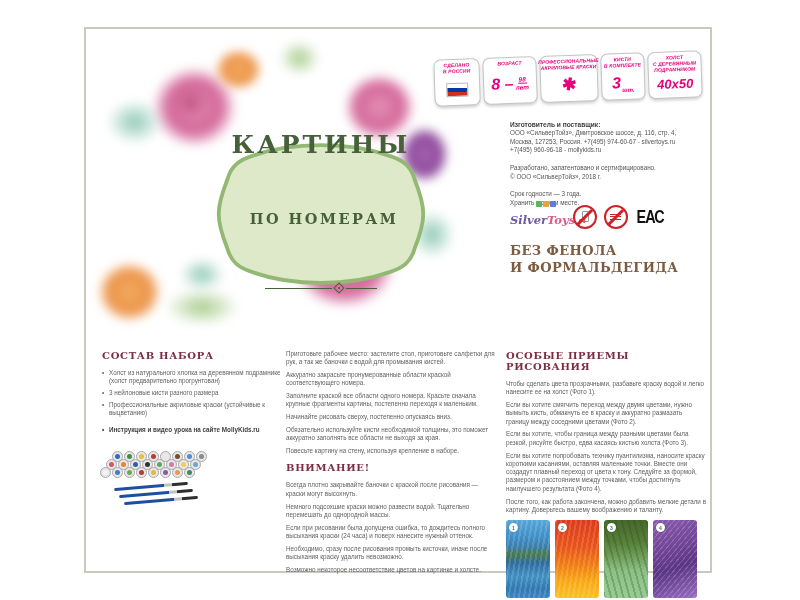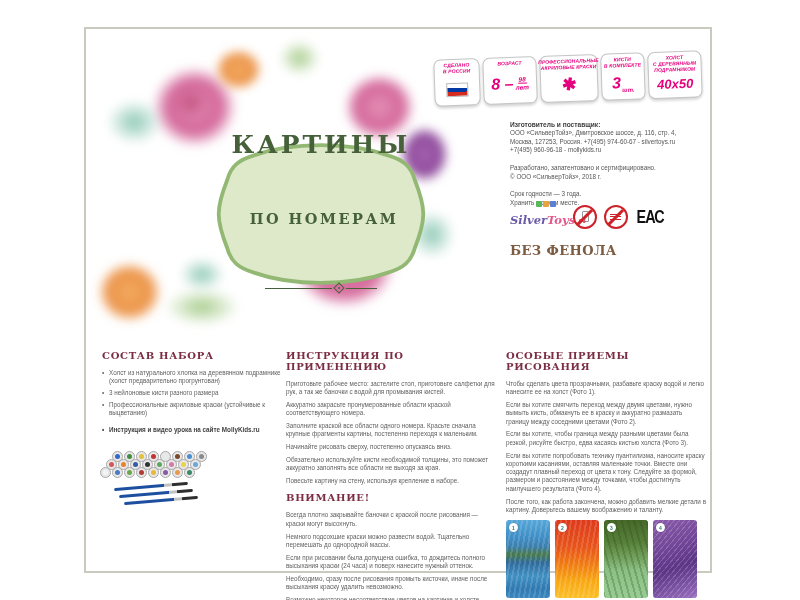--- a/index.html
+++ b/index.html
@@ -260,20 +260,21 @@
           <i></i>
           <i></i>
           <i></i>
         </span>
     </div>
     <div class="eac">ЕАС</div>
   </div>
 
   <div class="nophenol">
     <span>БЕЗ ФЕНОЛА</span><br>
+    <span>И ФОРМАЛЬДЕГИДА</span>
   </div>
 
   <div class="col col-1">
     <h3>СОСТАВ НАБОРА</h3>
     <ul class="bullets">
       <li>Холст из натурального хлопка на деревянном подрамнике (холст предварительно прогрунтован)</li>
       <li>3 нейлоновые кисти разного размера</li>
       <li>Профессиональные акриловые краски (устойчивые к выцветанию)</li>
       <li class="strong">Инструкция и видео урока на сайте MollyKids.ru</li>
     </ul>
@@ -310,21 +311,20 @@
       </div>
       <div class="brushes">
         <div class="brush"></div>
         <div class="brush b2"></div>
         <div class="brush b3"></div>
       </div>
     </div>
   </div>
 
   <div class="col col-2">
-    <h3>ИНСТРУКЦИЯ ПО ПРИМЕНЕНИЮ</h3>
     <p>Приготовьте рабочее место: застелите стол, приготовьте салфетки для рук, а так же баночки с водой для промывания кистей.</p>
     <p>Аккуратно закрасьте пронумерованные области краской соответствующего номера.</p>
     <p>Заполните краской все области одного номера. Красьте сначала крупные фрагменты картины, постепенно переходя к маленьким.</p>
     <p>Начинайте рисовать сверху, постепенно опускаясь вниз.</p>
     <p>Обязательно используйте кисти необходимой толщины, это поможет аккуратно заполнять все области не выходя за края.</p>
     <p>Повесьте картину на стену, используя крепление в наборе.</p>
     <h3 class="second">ВНИМАНИЕ!</h3>
     <p>Всегда плотно закрывайте баночки с краской после рисования — краски могут высохнуть.</p>
     <p>Немного подсохшие краски можно развести водой. Тщательно перемешать до однородной массы.</p>
     <p>Если при рисовании была допущена ошибка, то дождитесь полного высыхания краски (24 часа) и поверх нанесите нужный оттенок.</p>

